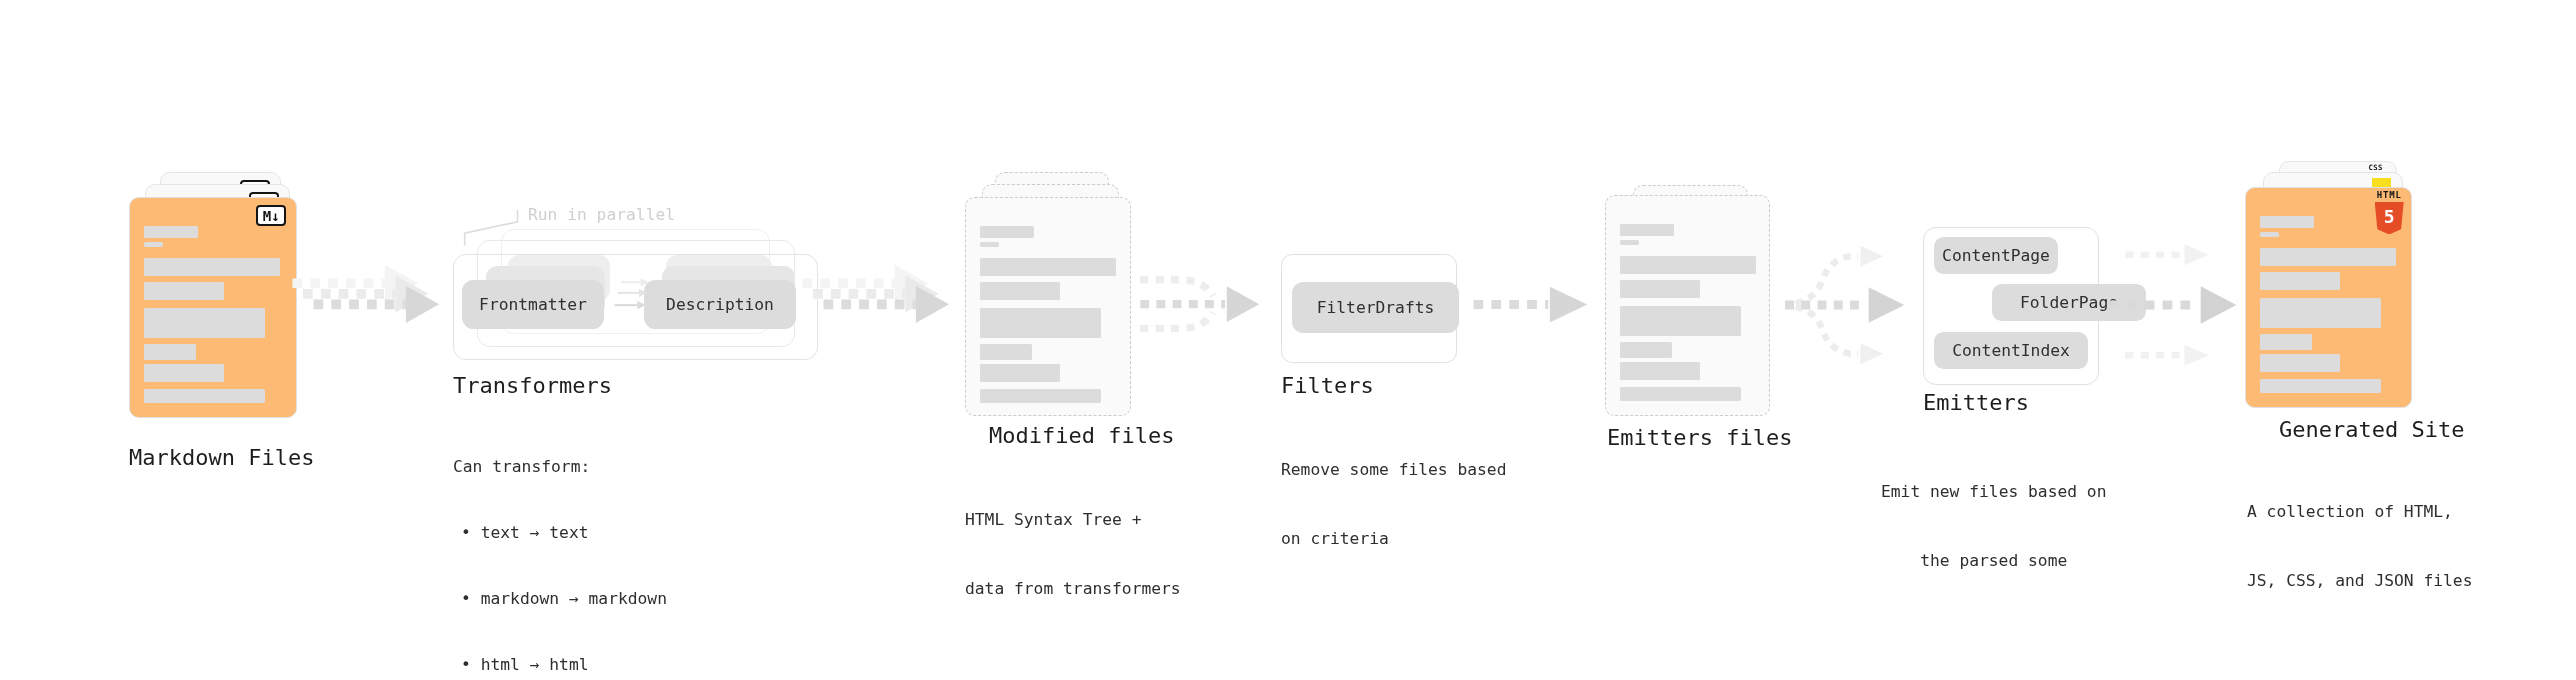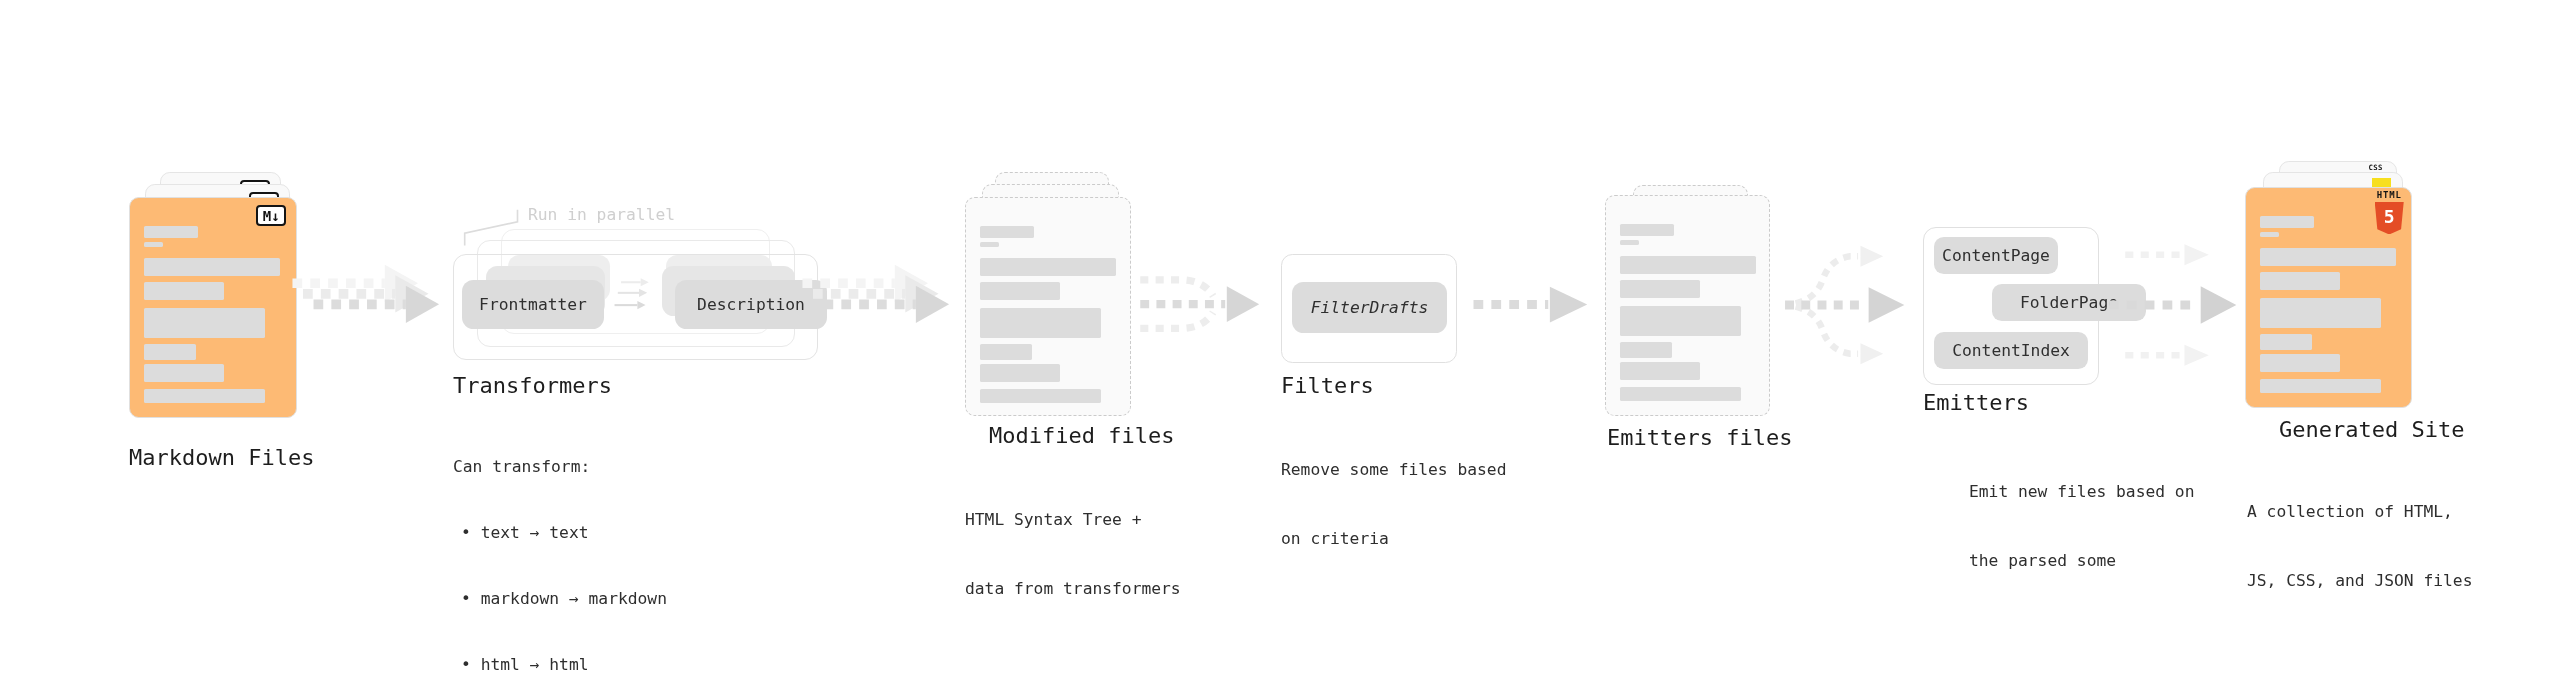--- a/index.html
+++ b/index.html
@@ -93,21 +93,21 @@
     <div class="round-box l3" style="left:501px;top:229px;width:269px;height:105px;"></div>
     <div class="pill g3" style="left:508px;top:255px;width:102px;height:46px;"></div>
     <div class="pill g3" style="left:666px;top:255px;width:106px;height:46px;"></div>
 
     <div class="round-box l2" style="left:477px;top:240px;width:318px;height:107px;"></div>
     <div class="pill g2" style="left:486px;top:266px;width:119px;height:50px;"></div>
     <div class="pill g2" style="left:662px;top:266px;width:133px;height:50px;"></div>
 
     <div class="round-box" style="left:453px;top:254px;width:365px;height:106px;"></div>
     <div class="pill" style="left:462px;top:280px;width:142px;height:49px;">Frontmatter</div>
-    <div class="pill" style="left:675px;top:280px;width:152px;height:49px;">Description</div>
+    <div class="pill" style="left:644px;top:280px;width:152px;height:49px;">Description</div>
 
     <svg style="left:608px;top:270px;" width="49" height="49" viewBox="0 0 60 60">
       <line x1="16" y1="15" x2="40" y2="15" stroke="#ececec" stroke-width="2.5"></line>
         <polygon points="40,10 40,20 50,15" fill="#ececec"></polygon>
       <line x1="12" y1="28" x2="38" y2="28" stroke="#e4e4e4" stroke-width="2.5"></line>
         <polygon points="38,23 38,33 48,28" fill="#e4e4e4"></polygon>
       <line x1="8" y1="43" x2="36" y2="43" stroke="#dadada" stroke-width="2.5"></line>
         <polygon points="36,38 36,48 46,43" fill="#dadada"></polygon>
     </svg>
 
@@ -157,21 +157,21 @@
 
   <svg style="left:1136px;top:254px;" width="142" height="89" viewBox="0 0 175 110">
     <path d="M 5 32 h 50 q 28 0 40 20" fill="none" stroke="#ededed" stroke-width="9" stroke-dasharray="10 9"></path>
     <path d="M 5 92 h 50 q 28 0 40 -20" fill="none" stroke="#ededed" stroke-width="9" stroke-dasharray="10 9"></path>
     <line x1="5" y1="62" x2="110" y2="62" stroke="#dbdbdb" stroke-width="10" stroke-dasharray="11 9"></line>
     <polygon points="112,40 112,84 152,62" fill="#d6d6d6"></polygon>
   </svg>
 
   <div>
     <div class="filters-box" style="left:1281px;top:254px;width:176px;height:109px;"></div>
-    <div class="pill" style="left:1292px;top:282px;width:155px;height:51px;font-style:italic;">FilterDrafts</div>
+    <div class="pill" style="left:1292px;top:282px;width:167px;height:51px;">FilterDrafts</div>
     <div class="title" style="left:1281px;top:373px;">Filters</div>
     <div class="body-text" style="left:1281px;top:412px;">
       <div>Remove some files based</div>
       <div>on criteria</div>
     </div>
   </div>
 
   <svg style="left:1467px;top:280px;" width="130" height="49" viewBox="0 0 160 60">
     <line x1="8" y1="30" x2="100" y2="30" stroke="#dbdbdb" stroke-width="11" stroke-dasharray="12 10"></line>
     <polygon points="102,8 102,52 148,30" fill="#d6d6d6"></polygon>
@@ -202,21 +202,21 @@
     <line x1="5" y1="75" x2="105" y2="75" stroke="#dbdbdb" stroke-width="11" stroke-dasharray="11 9"></line>
     <polygon points="108,53 108,97 152,75" fill="#d4d4d4"></polygon>
   </svg>
 
   <div>
     <div class="round-box" style="left:1923px;top:227px;width:176px;height:158px;border-color:#e0e0e0;background:#ffffff;"></div>
     <div class="pill" style="left:1934px;top:237px;width:124px;height:37px;border-radius:9.8px;">ContentPage</div>
     <div class="pill" style="left:1992px;top:284px;width:154px;height:37px;border-radius:9.8px;">FolderPage</div>
     <div class="pill" style="left:1934px;top:332px;width:154px;height:37px;border-radius:9.8px;">ContentIndex</div>
     <div class="title" style="left:1923px;top:390px;">Emitters</div>
-    <div class="body-text" style="left:1969px;top:434px;">
+    <div class="body-text" style="left:1881px;top:434px;text-align:center;">
       <div>Emit new files based on</div>
       <div>the parsed some</div>
     </div>
   </div>
 
   <svg style="left:2105px;top:244px;" width="150" height="122" viewBox="0 0 185 150">
     <line x1="25" y1="13" x2="95" y2="13" stroke="#f1f1f1" stroke-width="8" stroke-dasharray="10 9"></line>
     <polygon points="98,0 98,26 128,13" fill="#f2f2f2"></polygon>
     <line x1="5" y1="75" x2="115" y2="75" stroke="#d9d9d9" stroke-width="11" stroke-dasharray="12 10"></line>
     <polygon points="118,52 118,98 162,75" fill="#d2d2d2"></polygon>

